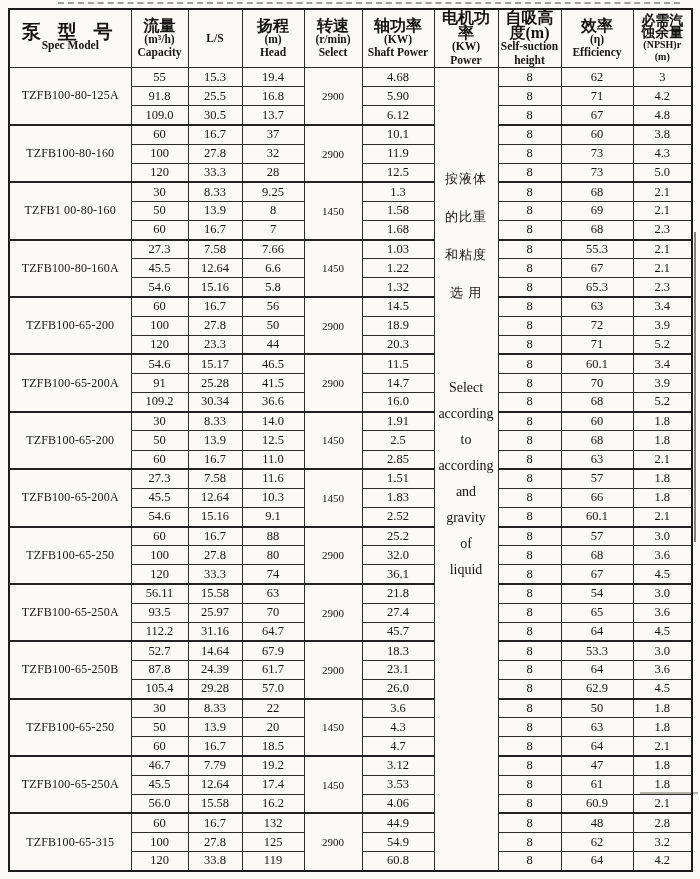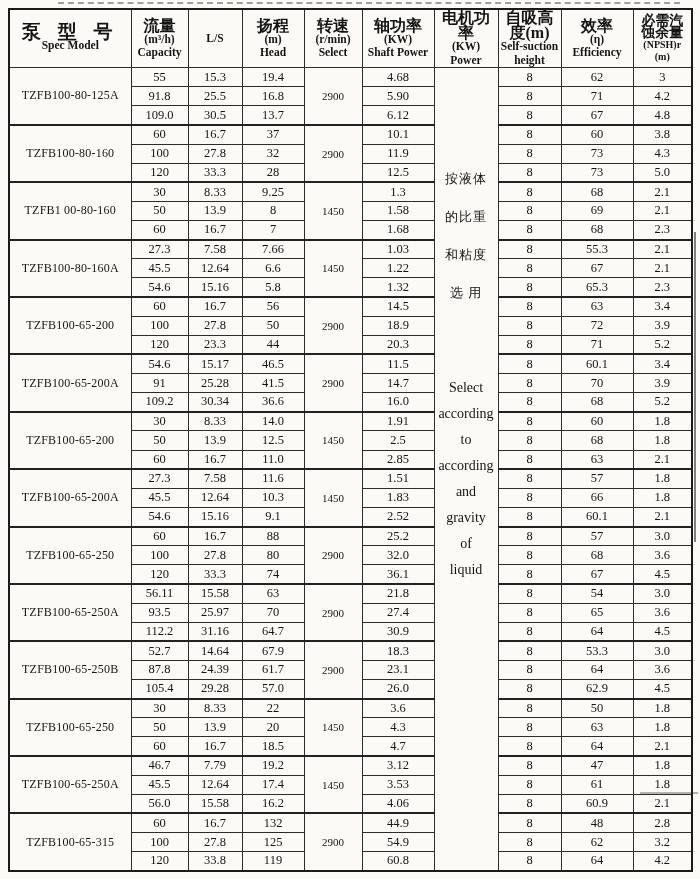--- a/index.html
+++ b/index.html
@@ -411,21 +411,21 @@
         <td class="num">70</td>
         <td class="num">27.4</td>
         <td class="num">8</td>
         <td class="num">65</td>
         <td class="num">3.6</td>
       </tr>
       <tr>
         <td class="num">112.2</td>
         <td class="num">31.16</td>
         <td class="num">64.7</td>
-        <td class="num">30.9</td>
+        <td class="num">45.7</td>
         <td class="num">8</td>
         <td class="num">64</td>
         <td class="num">4.5</td>
       </tr>
       <tr class="gs">
         <td class="model" rowspan="3">TZFB100-65-250B</td>
         <td class="num">52.7</td>
         <td class="num">14.64</td>
         <td class="num">67.9</td>
         <td class="speed" rowspan="3">2900</td>

